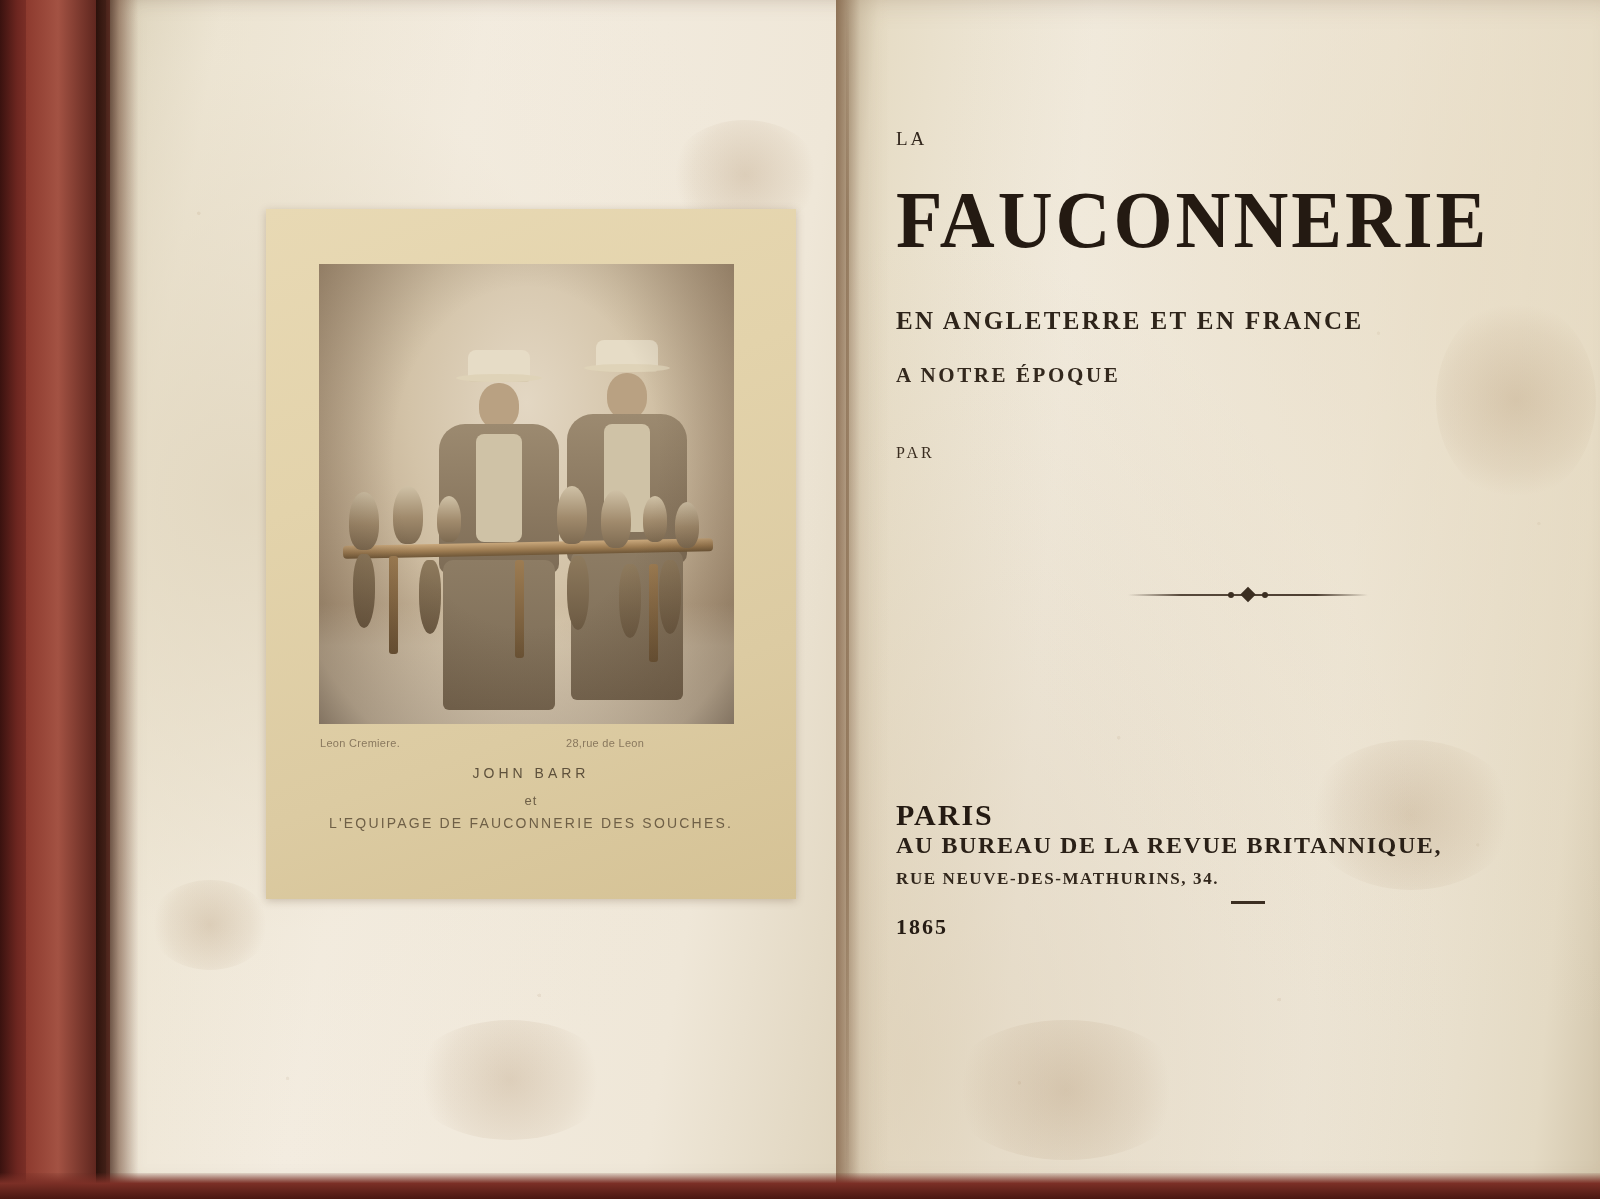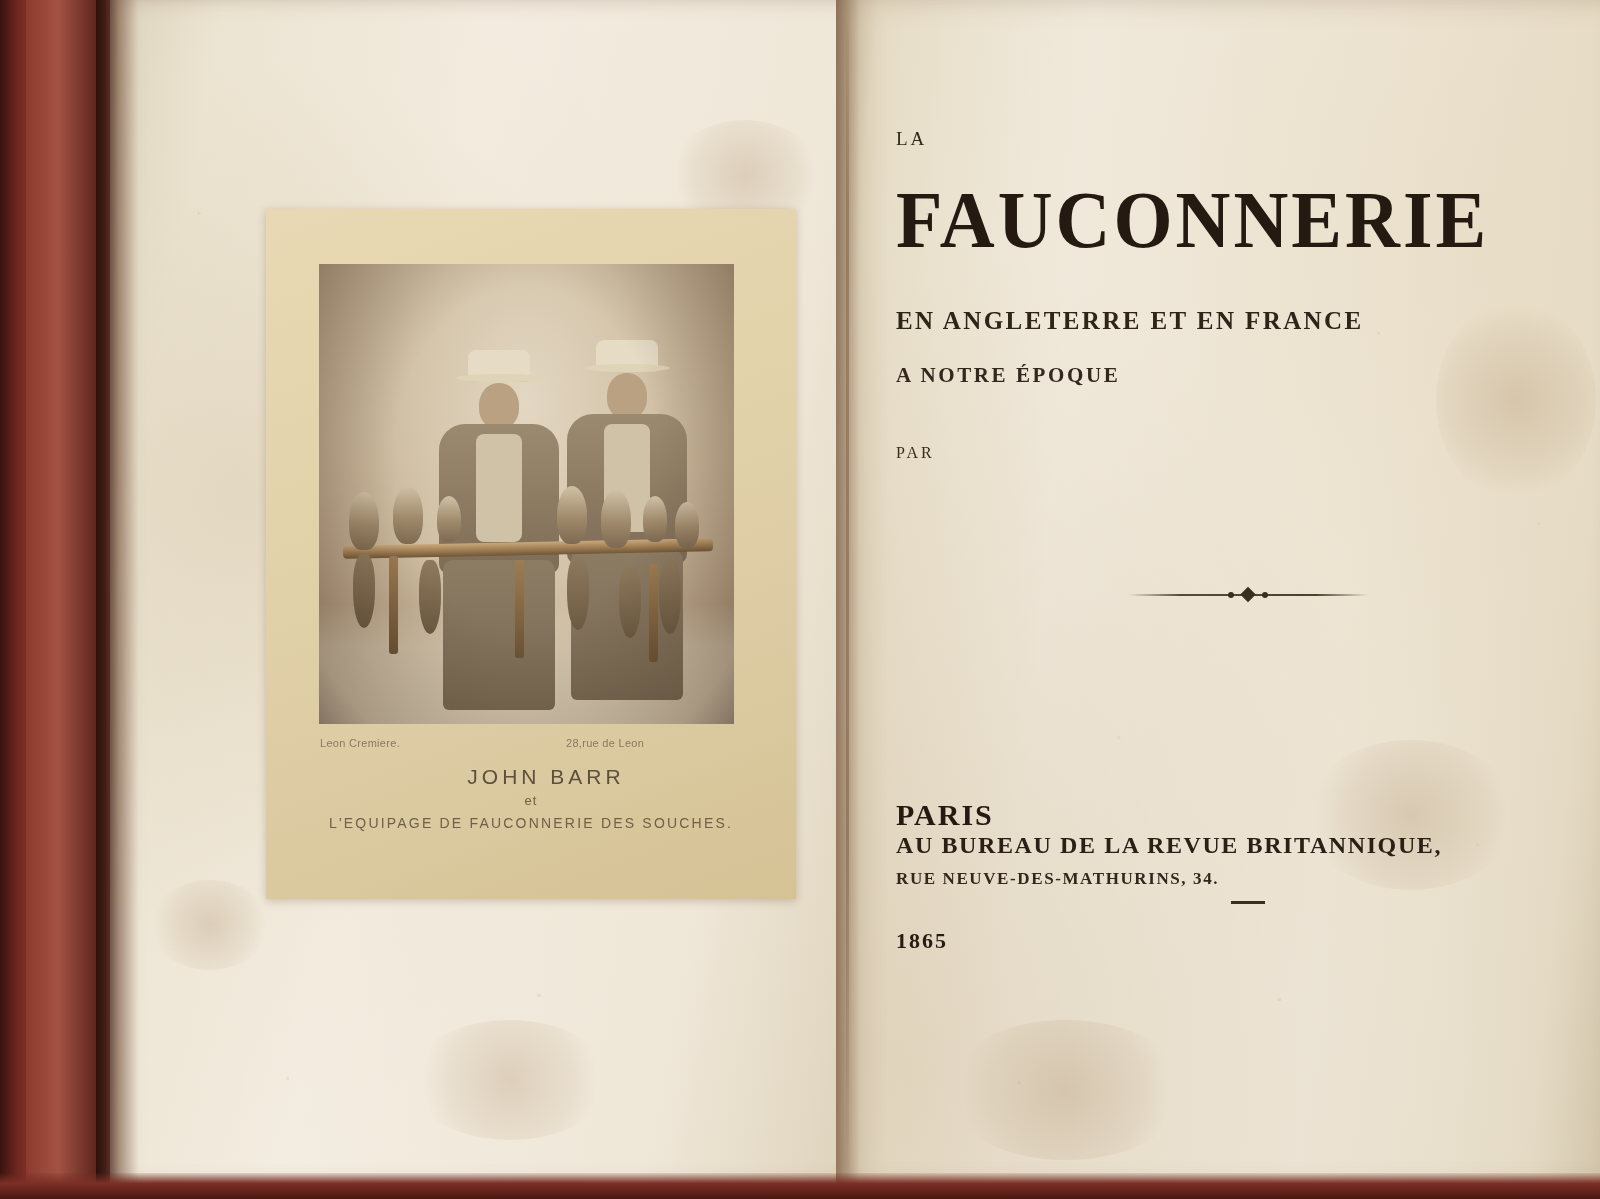--- a/index.html
+++ b/index.html
@@ -218,21 +218,21 @@
   .plate-credit-right { left: 300px; }
 
   .plate-caption {
     position: absolute;
     left: 0; width: 530px;
     text-align: center;
     color: #6f6047;
     font-family: "Liberation Sans", sans-serif;
     letter-spacing: 2.6px;
   }
-  #caption-name { top: 556px; font-size: 21px; letter-spacing: 4px; color: #5e513c; padding-left: 15px; }
+  #caption-name { top: 556px; font-size: 14px; letter-spacing: 4px; color: #5e513c; }
   #caption-et   { top: 584px; font-size: 13px; letter-spacing: 1px; }
   #caption-crew { top: 606px; font-size: 14px; letter-spacing: 2.2px; }
 
   
   #title-block {
     position: absolute;
     left: 60px;
     top: 0;
     width: 704px;
     text-align: left;
@@ -299,21 +299,21 @@
     position: absolute; top: 4px; width: 6px; height: 6px; border-radius: 50%; background: #3b2e21;
   }
   .ornament .dot.l { left: 100px; }
   .ornament .dot.r { left: 134px; }
 
   .imprint { margin-top: 196px; }
   .i-city { font-size: 30px; letter-spacing: 2px; font-weight: 700; color: #241a12; }
   .i-pub  { font-size: 24px; letter-spacing: 1.6px; font-weight: 700; color: #2a2017; }
   .i-addr { margin-top: 10px; font-size: 17px; letter-spacing: 1.6px; font-weight: 700; color: #32271c; }
   .i-rule { margin: 12px auto 0 auto; width: 34px; height: 3px; background: #3b2e21; }
-  .i-year { margin-top: 24px; font-size: 22px; letter-spacing: 2px; font-weight: 700; color: #261c14; }
+  .i-year { margin-top: 10px; font-size: 22px; letter-spacing: 2px; font-weight: 700; color: #261c14; }
 
   .soil {
     position: absolute;
     pointer-events: none;
     border-radius: 50%;
     background: radial-gradient(circle, rgba(150,112,70,0.22) 0%, rgba(150,112,70,0.08) 55%, rgba(0,0,0,0) 75%);
   }
 </style>
 </head>
 <body>

